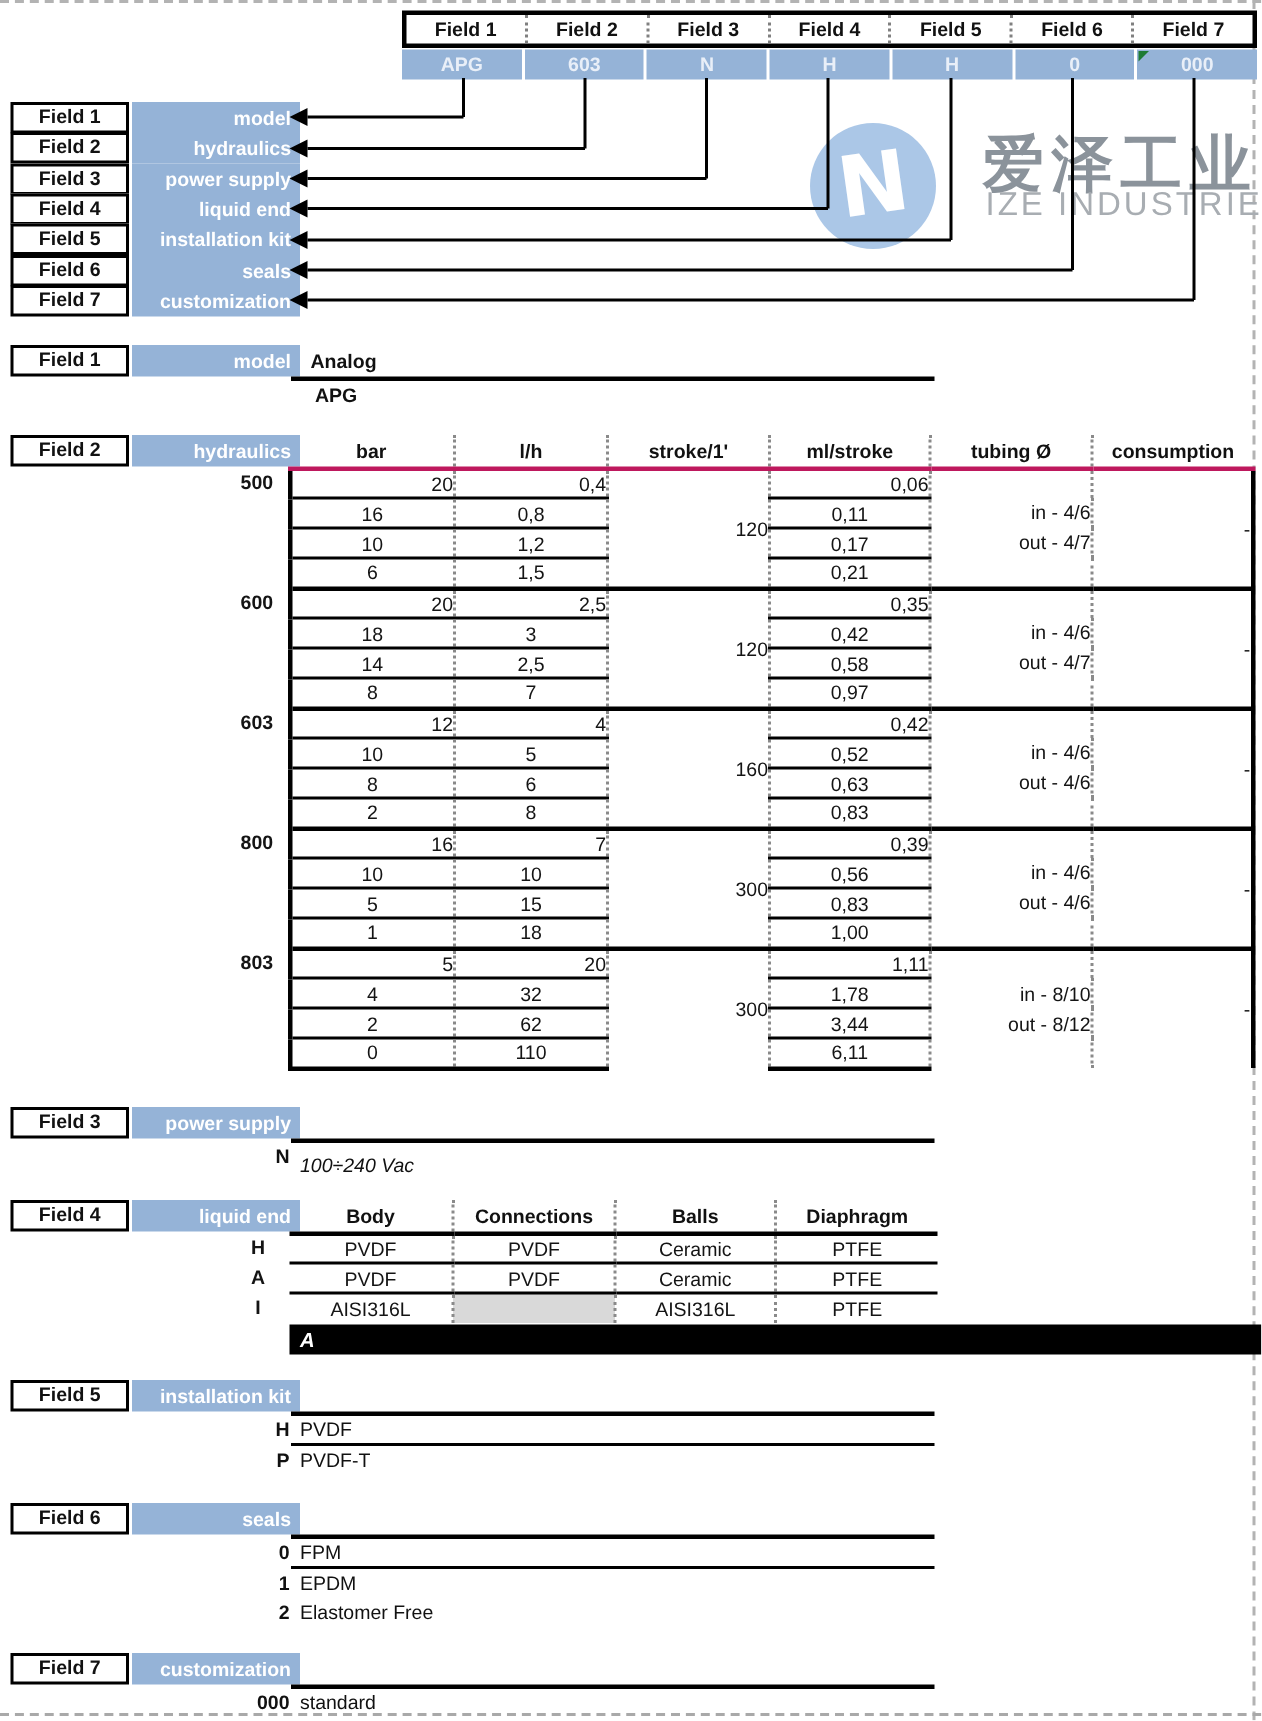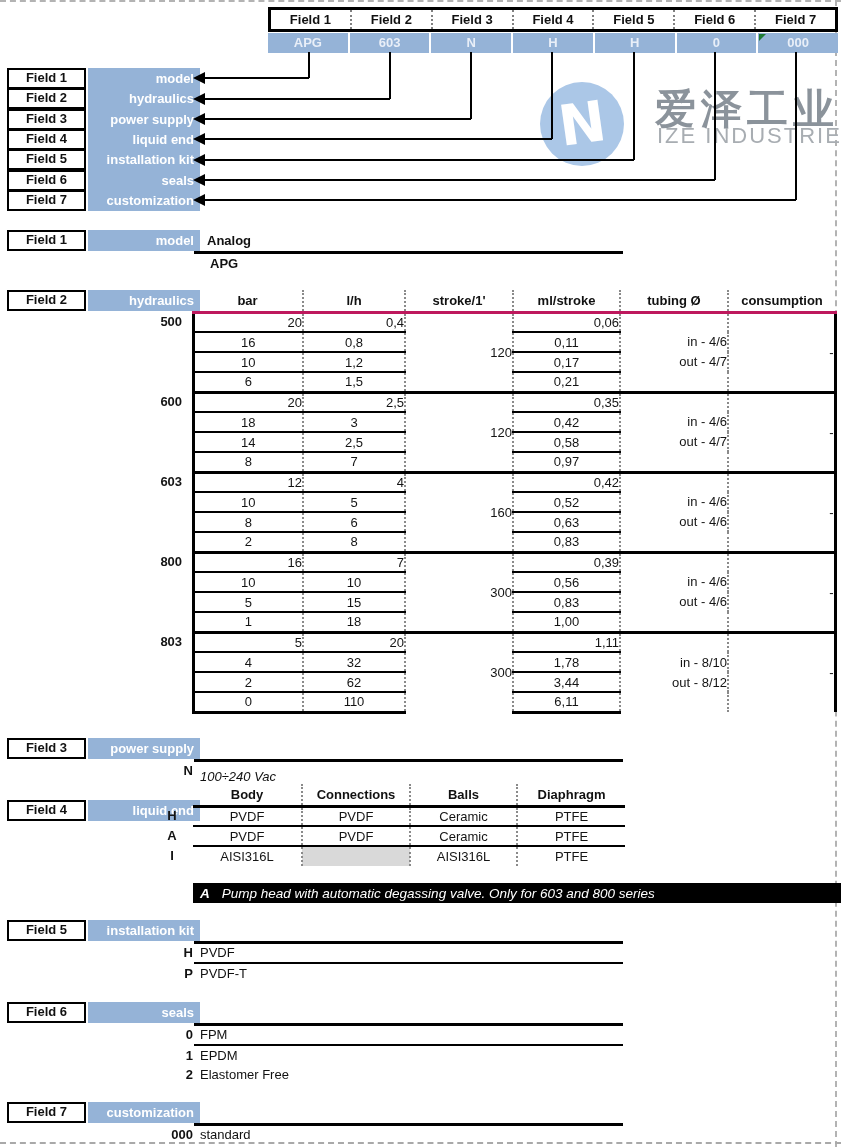--- a/index.html
+++ b/index.html
@@ -361,21 +361,21 @@
     <div class="bluecell">power supply</div>
   </div>
   <div class="rule3" style="top:759px;"></div>
   <div class="optcode" style="top:763px;">N</div>
   <div class="optval" style="top:769px;font-style:italic;">100÷240 Vac</div>
 
   <div class="hrow" style="top:800px;">
     <div class="fieldbox">Field 4</div>
     <div class="bluecell">liquid end</div>
   </div>
-  <div class="tblwrap" style="top:784px;">
+  <div class="tblwrap" style="top:800px;">
     <table id="liquid-table">
       <colgroup>
           <col style="width:33px">
           <col style="width:109px">
           <col style="width:108px">
           <col style="width:107px">
           <col style="width:108px">
         </colgroup>
       <thead>
         <tr>
@@ -406,21 +406,20 @@
           <td>AISI316L</td>
           <td class="dotl gray"></td>
           <td class="dotl">AISI316L</td>
           <td class="dotl">PTFE</td>
         </tr>
       </tbody>
     </table>
   </div>
   <div class="banner">
     <span class="bcode">A</span>
-    <span class="btext">Pump head with automatic degassing valve. Only for 603 and 800 series</span>
   </div>
 
   <div class="hrow" style="top:920px;">
     <div class="fieldbox">Field 5</div>
     <div class="bluecell">installation kit</div>
   </div>
   <div class="rule3" style="top:941px;"></div>
   <div class="optcode" style="top:945px;">H</div>
   <div class="optval" style="top:945px;">PVDF</div>
   <div class="rule2" style="top:962px;"></div>

